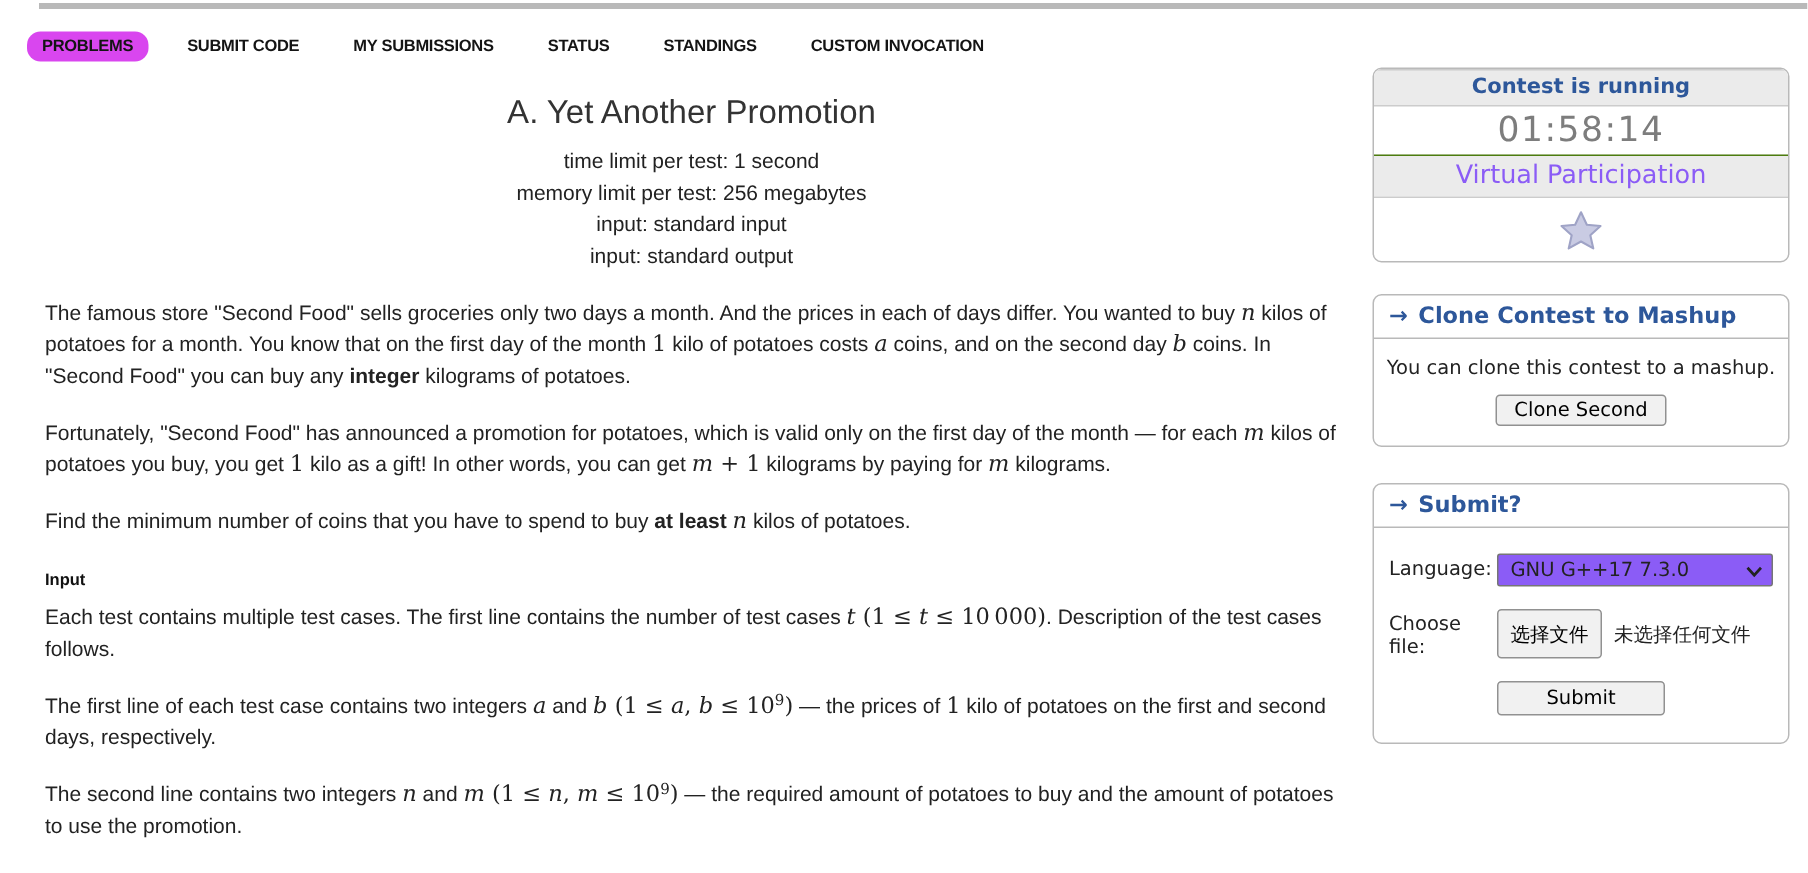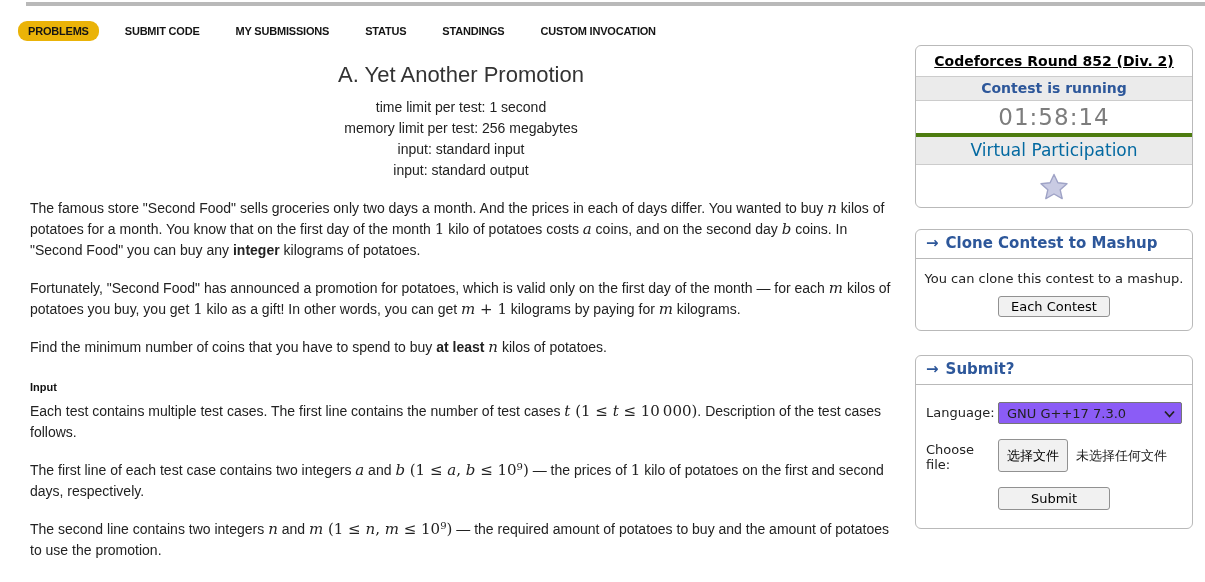--- a/index.html
+++ b/index.html
@@ -12,21 +12,21 @@
 
   
   .top-rule { position:absolute; top:2px; left:26px; right:0; height:4px; background:#b9b9b9; }
 
   
   .tabbar { position:absolute; top:21px; left:18px; display:flex; align-items:center; gap:16px; }
   .tab {
     font-size:11px; font-weight:bold; color:#141414; white-space:nowrap;
     padding:4px 10px; border-radius:9px; cursor:pointer; letter-spacing:-0.2px;
   }
-  .tab.active { background:#eab308; }
+  .tab.active { background:#d946ef; }
 
   
   .main { position:absolute; left:30px; top:62px; width:862px; }
   .problem-title { text-align:center; font-size:22px; color:#333; margin-bottom:9px; }
   .limits { text-align:center; font-size:14px; line-height:21px; margin-bottom:17px; }
   .statement { font-size:14px; line-height:21px; }
   .statement p { margin:0 0 17px 0; }
   .sec-title { font-weight:bold; font-size:11px; margin:19px 0 3px 0; color:#111; }
 
   
@@ -40,21 +40,21 @@
   .sbox { border:1px solid #b9b9b9; border-radius:6px; background:#fff; overflow:hidden; }
   .sbox-contest { margin-bottom:21px; }
   .sbox-clone { margin-bottom:24px; }
 
   .cb-row { text-align:center; }
   .cb-link-row { padding:5px 4px 6px; }
   .contest-link { font-weight:bold; font-size:14px; color:#000; text-decoration:underline; cursor:pointer; }
   .cb-status-row { background:#ebebeb; border-top:1px solid #ccc; padding:3px 0 4px;
                    color:#2d579a; font-weight:bold; font-size:14px; }
   .cb-timer-row { border-top:1px solid #ccc; padding:3px 0; color:#7d7d7d; font-size:23px; letter-spacing:1px; }
-  .cb-mode-row { background:#ebebeb; border-top:4px solid #4d7c0f; padding:3px 0 4px; color:#0369a1; font-size:17px; }
+  .cb-mode-row { background:#ebebeb; border-top:1px solid #4d7c0f; padding:3px 0 4px; color:#8b5cf6; font-size:17px; }
   .cb-star-row { border-top:1px solid #ccc; padding:8px 0 7px; }
   .star-svg { display:inline-block; vertical-align:middle; cursor:pointer; }
 
   .caption-row { padding:4px 10px 6px; border-bottom:1px solid #b9b9b9;
                  font-weight:bold; font-size:15px; color:#2d579a; }
   .caption-arrow { margin-right:7px; }
 
   .clone-body { text-align:center; padding:12px 6px 13px; font-size:13px; }
   .clone-text { margin-bottom:10px; }
 
@@ -108,40 +108,37 @@
     <p><span class="seg-n">The first line of each test case contains two integers </span><span class="seg-m">a</span><span class="seg-n"> and </span><span class="seg-m">b</span><span class="seg-mn"> (1 ≤ </span><span class="seg-m">a</span><span class="seg-mn">, </span><span class="seg-m">b</span><span class="seg-mn"> ≤ 10</span><span class="seg-sup">9</span><span class="seg-mn">)</span><span class="seg-n"> — the prices of </span><span class="seg-mn">1</span><span class="seg-n"> kilo of potatoes on the first and second days, respectively.</span></p>
     <p><span class="seg-n">The second line contains two integers </span><span class="seg-m">n</span><span class="seg-n"> and </span><span class="seg-m">m</span><span class="seg-mn"> (1 ≤ </span><span class="seg-m">n</span><span class="seg-mn">, </span><span class="seg-m">m</span><span class="seg-mn"> ≤ 10</span><span class="seg-sup">9</span><span class="seg-mn">)</span><span class="seg-n"> — the required amount of potatoes to buy and the amount of potatoes to use the promotion.</span></p>
     <div class="sec-title">Output</div>
 
   </div>
 </main>
 
 <aside class="sidebar">
 
   <section class="sbox sbox-contest">
-    <div class="cb-row cb-link-row">
-      <a class="contest-link">Codeforces Round 852 (Div. 2)</a>
-    </div>
     <div class="cb-row cb-status-row">Contest is running</div>
     <div class="cb-row cb-timer-row">01:58:14</div>
     <div class="cb-row cb-mode-row">Virtual Participation</div>
     <div class="cb-row cb-star-row">
       <svg class="star-svg" width="28" height="27" viewBox="0 0 28 27">
         <polygon points="14,1.5 17.9,9.8 27,10.7 20.2,16.8 22.2,25.6 14,21 5.8,25.6 7.8,16.8 1,10.7 10.1,9.8" fill="#c9cbe3" stroke="#9fa3c6" stroke-width="1.4" stroke-linejoin="round"></polygon>
       </svg>
     </div>
   </section>
 
   <section class="sbox sbox-clone">
     <div class="caption-row">
       <span class="caption-arrow">→</span><span>Clone Contest to Mashup</span>
     </div>
     <div class="clone-body">
       <div class="clone-text">You can clone this contest to a mashup.</div>
-      <button class="btn">Each Contest</button>
+      <button class="btn">Clone Second</button>
     </div>
   </section>
 
   <section class="sbox sbox-submit">
     <div class="caption-row">
       <span class="caption-arrow">→</span><span>Submit?</span>
     </div>
     <div class="submit-form">
       <div class="form-row">
         <div class="form-label">Language:</div>

